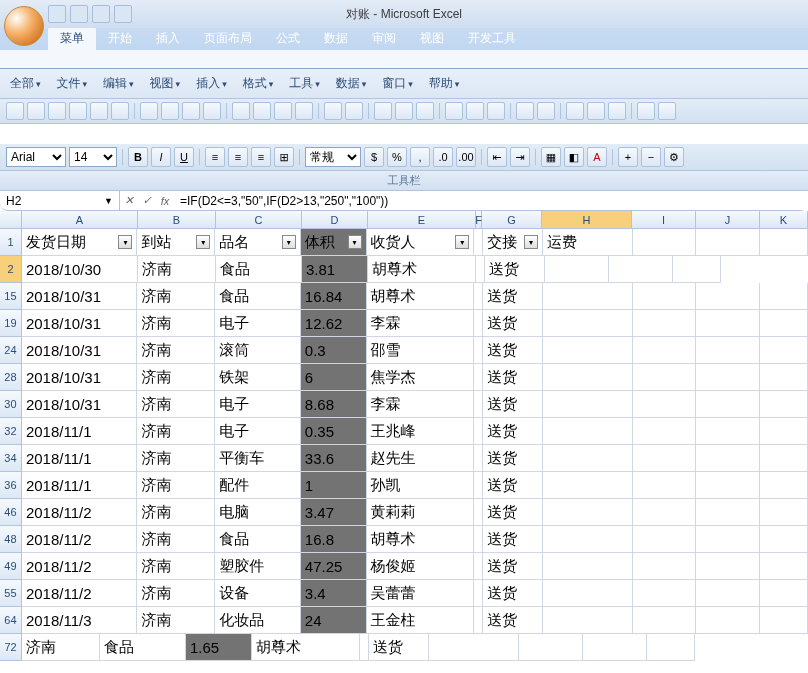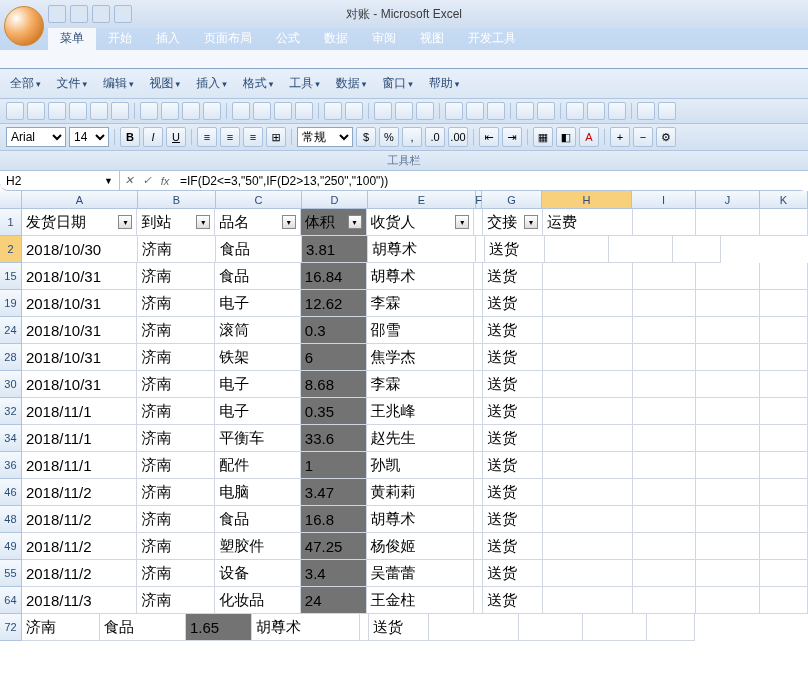--- a/index.html
+++ b/index.html
@@ -19,24 +19,24 @@
 .ribbon-body { background: #f4f8fd; height: 18px; }
 
 .menu-row { display: flex; gap: 8px; padding: 4px 6px; background: linear-gradient(#e8f0fa,#dbe7f4); border-bottom: 1px solid #b0c4de; font-size: 12px; }
 .menu-item { color: #2b4d77; padding: 2px 4px; display: flex; align-items: center; gap: 2px; cursor: pointer; }
 .menu-item .arrow { font-size: 9px; color: #2b4d77; }
 
 .toolbar-row { display: flex; gap: 3px; padding: 3px 6px; background: linear-gradient(#e3edf8,#d2e0f0); border-bottom: 1px solid #b0c4de; align-items: center; flex-wrap: nowrap; overflow: hidden; }
 .tb-btn { width: 18px; height: 18px; background: linear-gradient(#f5f9fd,#dce8f5); border: 1px solid #aac0db; border-radius: 2px; flex-shrink: 0; }
 .tb-sep { width: 1px; height: 16px; background: #b0c4de; margin: 0 2px; flex-shrink: 0; }
 
-.font-row { display: flex; gap: 3px; padding: 3px 6px; background: linear-gradient(#e3edf8,#d2e0f0); border-bottom: 1px solid #b0c4de; align-items: center; }
+.font-row { display: flex; gap: 3px; padding: 3px 6px; background: linear-gradient(#e3edf8,#d2e0f0); border-bottom: 1px solid #b0c4de; align-items: center; margin-top: 20px; }
 .font-select { height: 20px; font-size: 12px; border: 1px solid #8ba7c7; background: #fff; }
 .font-select.name { width: 60px; }
-.font-select.size { width: 40px; }
+.font-select.size { width: 48px; }
 .fmt-btn { width: 20px; height: 20px; background: linear-gradient(#f5f9fd,#dce8f5); border: 1px solid #aac0db; border-radius: 2px; font-size: 11px; display: flex; align-items: center; justify-content: center; }
 
 .toolbar-label { background: linear-gradient(#e3edf8,#d2e0f0); text-align: center; font-size: 11px; color: #5a7296; padding: 2px; border-bottom: 1px solid #b0c4de; }
 
 .formula-bar { display: flex; height: 20px; border-bottom: 1px solid #b0c4de; background: #fff; border-radius: 8px; }
 .name-box { width: 120px; border-right: 1px solid #b0c4de; padding: 2px 6px; font-size: 12px; display: flex; align-items: center; justify-content: space-between; }
 .name-box .arrow { font-size: 9px; }
 .fx-area { display: flex; align-items: center; flex: 1; }
 .fx-btn { width: 18px; text-align: center; font-size: 11px; color: #666; font-style: italic; }
 .formula-input { flex: 1; border: none; font-size: 12px; padding: 2px 6px; }

